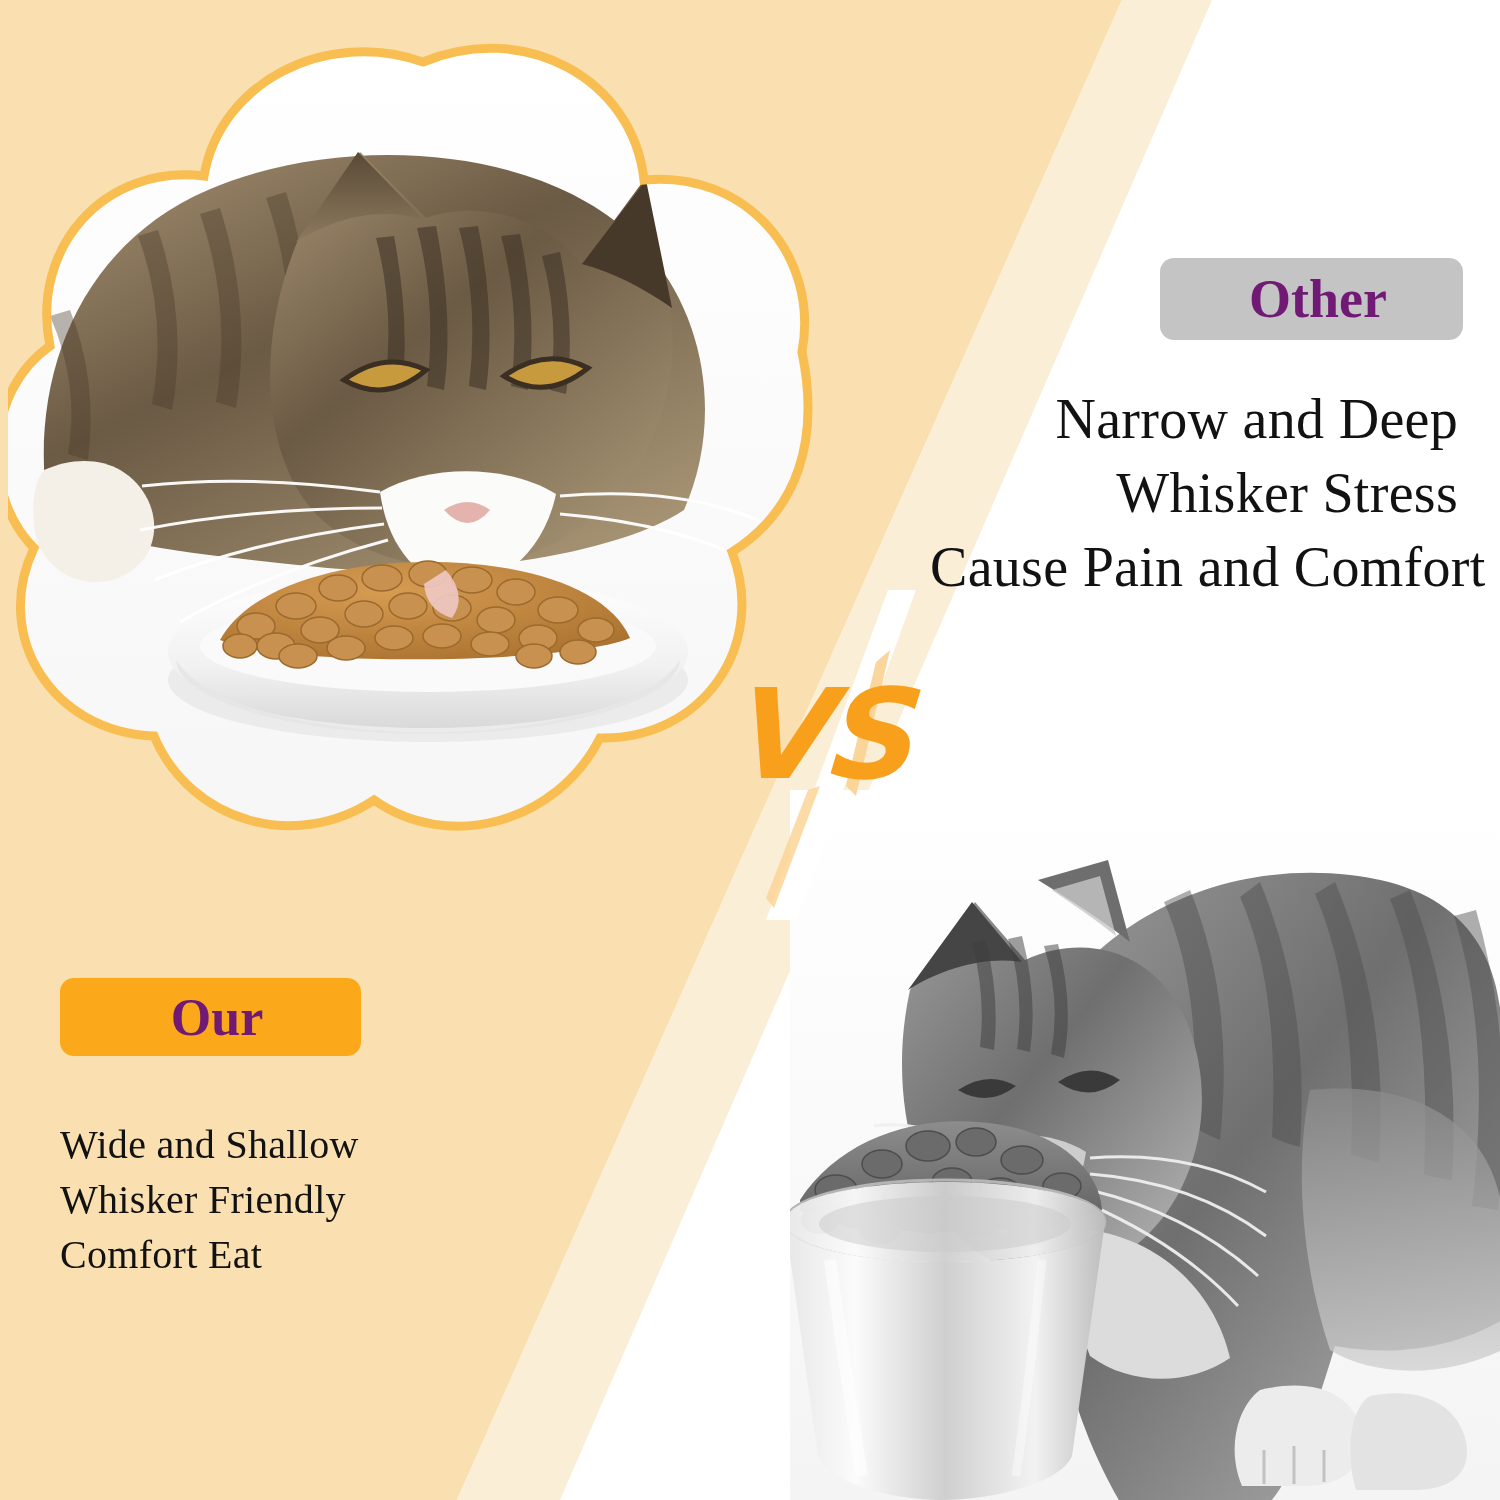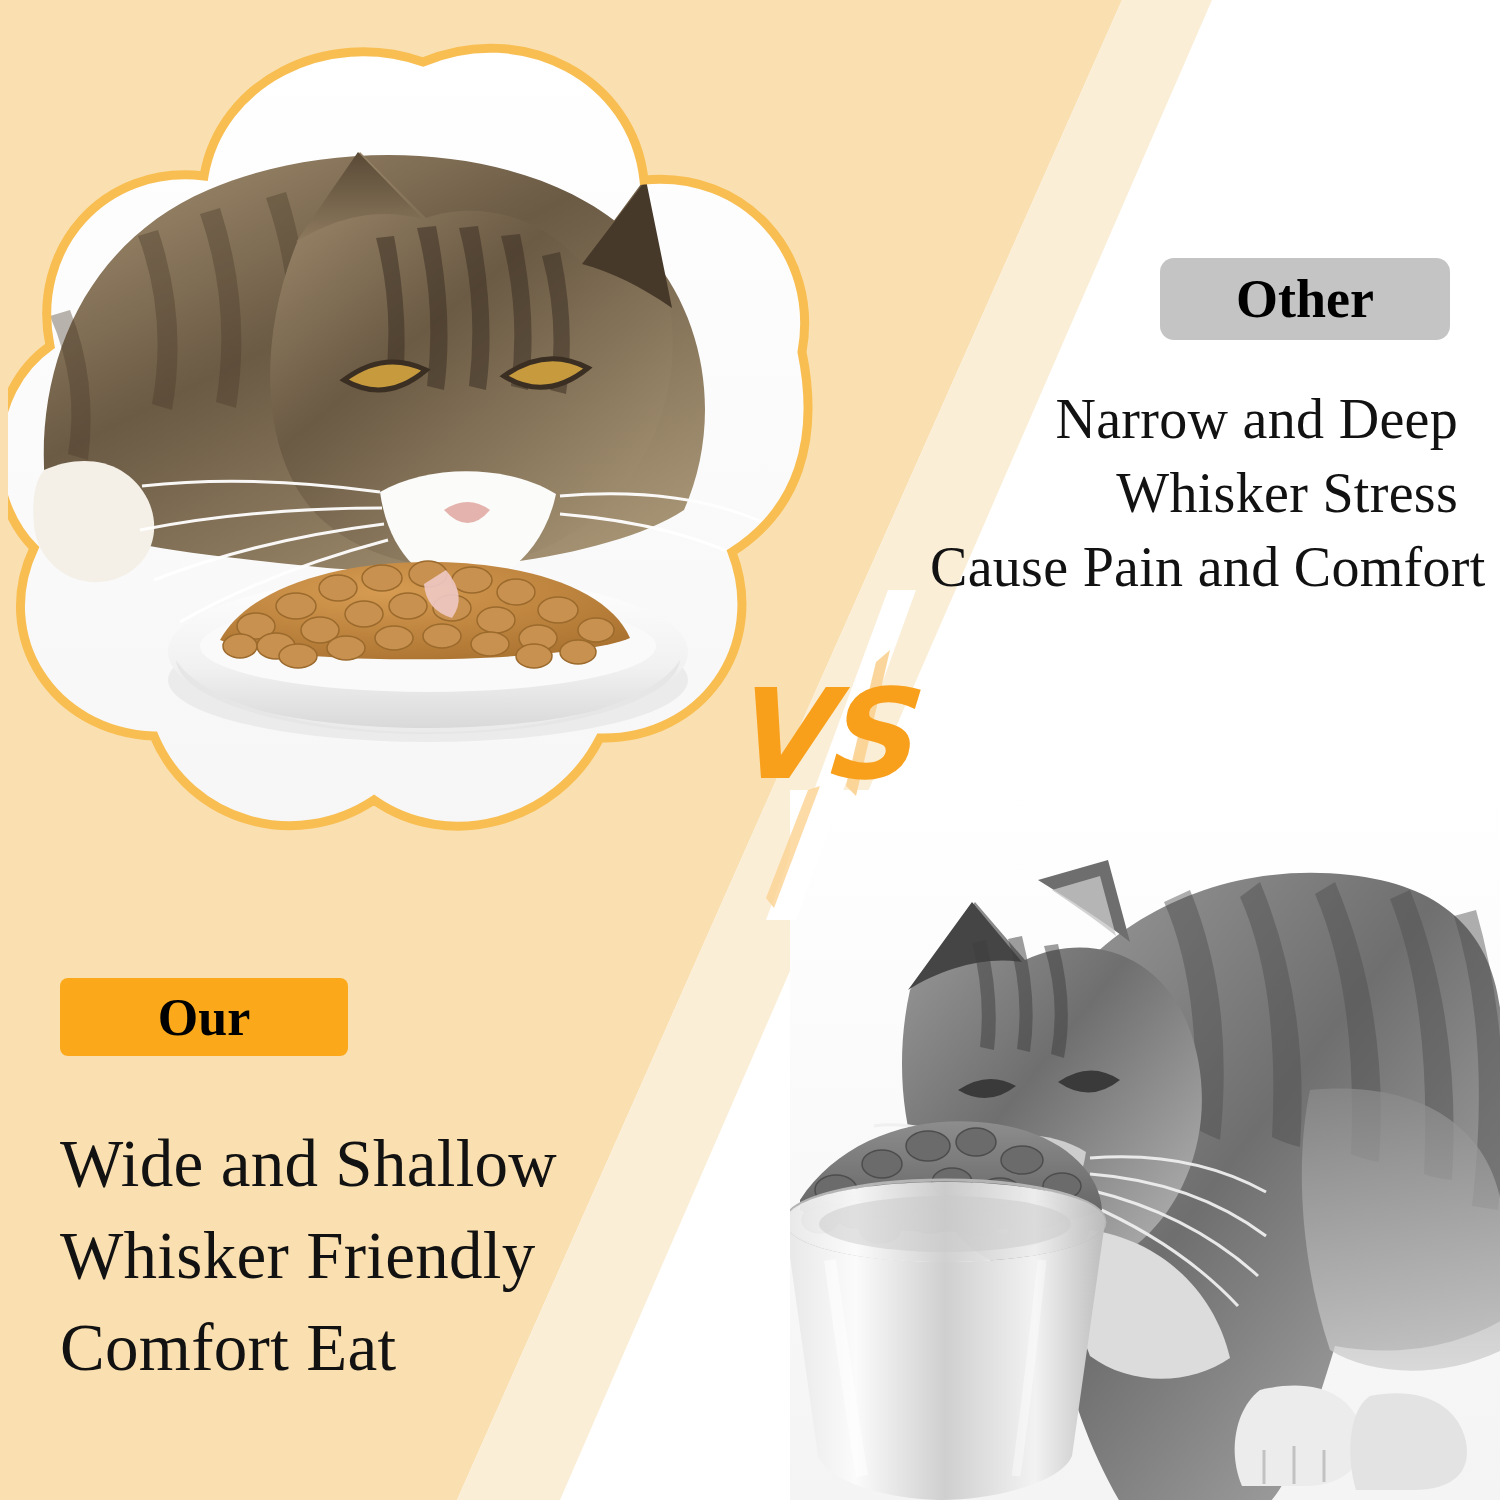--- a/index.html
+++ b/index.html
@@ -41,42 +41,42 @@
 
   
   .flower-wrap{position:absolute;left:8px;top:40px;width:830px;height:830px;}
   .flower-svg{position:absolute;left:0;top:0;width:830px;height:830px;}
 
   
   .badge{
     position:absolute;
     display:flex;align-items:center;justify-content:center;
     font-family:"Liberation Serif", serif;
-    font-weight:bold;color:#000000;
+    font-weight:bold;color:#701a75;padding-left:13px;
   }
   .badge-other{
     left:1160px;top:258px;width:290px;height:82px;
     background:#c4c4c4;border-radius:14px;font-size:54px;
   }
   .badge-our{
     left:60px;top:978px;width:288px;height:78px;
-    background:#fba91a;border-radius:8px;font-size:52px;
+    background:#fba91a;border-radius:14px;font-size:52px;
   }
 
   
   .txt-right{
     position:absolute;left:930px;top:383px;width:528px;
     text-align:right;color:#121212;
     font-size:56px;line-height:1.32;
     letter-spacing:0.3px;
   }
   .txt-left{
     position:absolute;left:60px;top:1118px;width:640px;
     text-align:left;color:#121212;
-    font-size:67px;line-height:1.37;
+    font-size:40px;line-height:1.37;
     letter-spacing:0.3px;
   }
   .txt-right div, .txt-left div{white-space:nowrap;}
 </style>
 </head>
 <body>
 
 <div class="stage">
 
   <div class="bg-white"></div>

